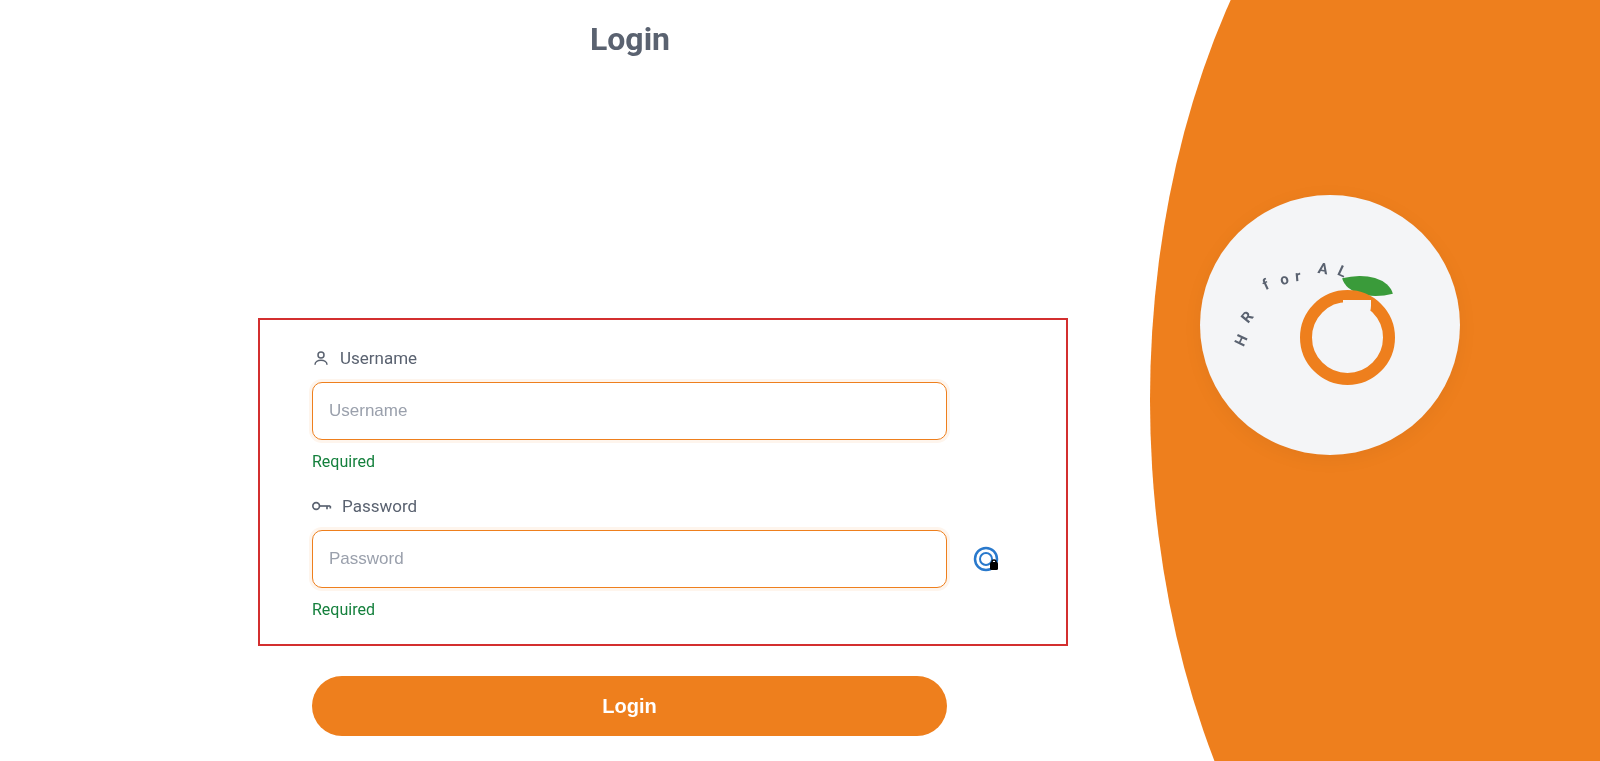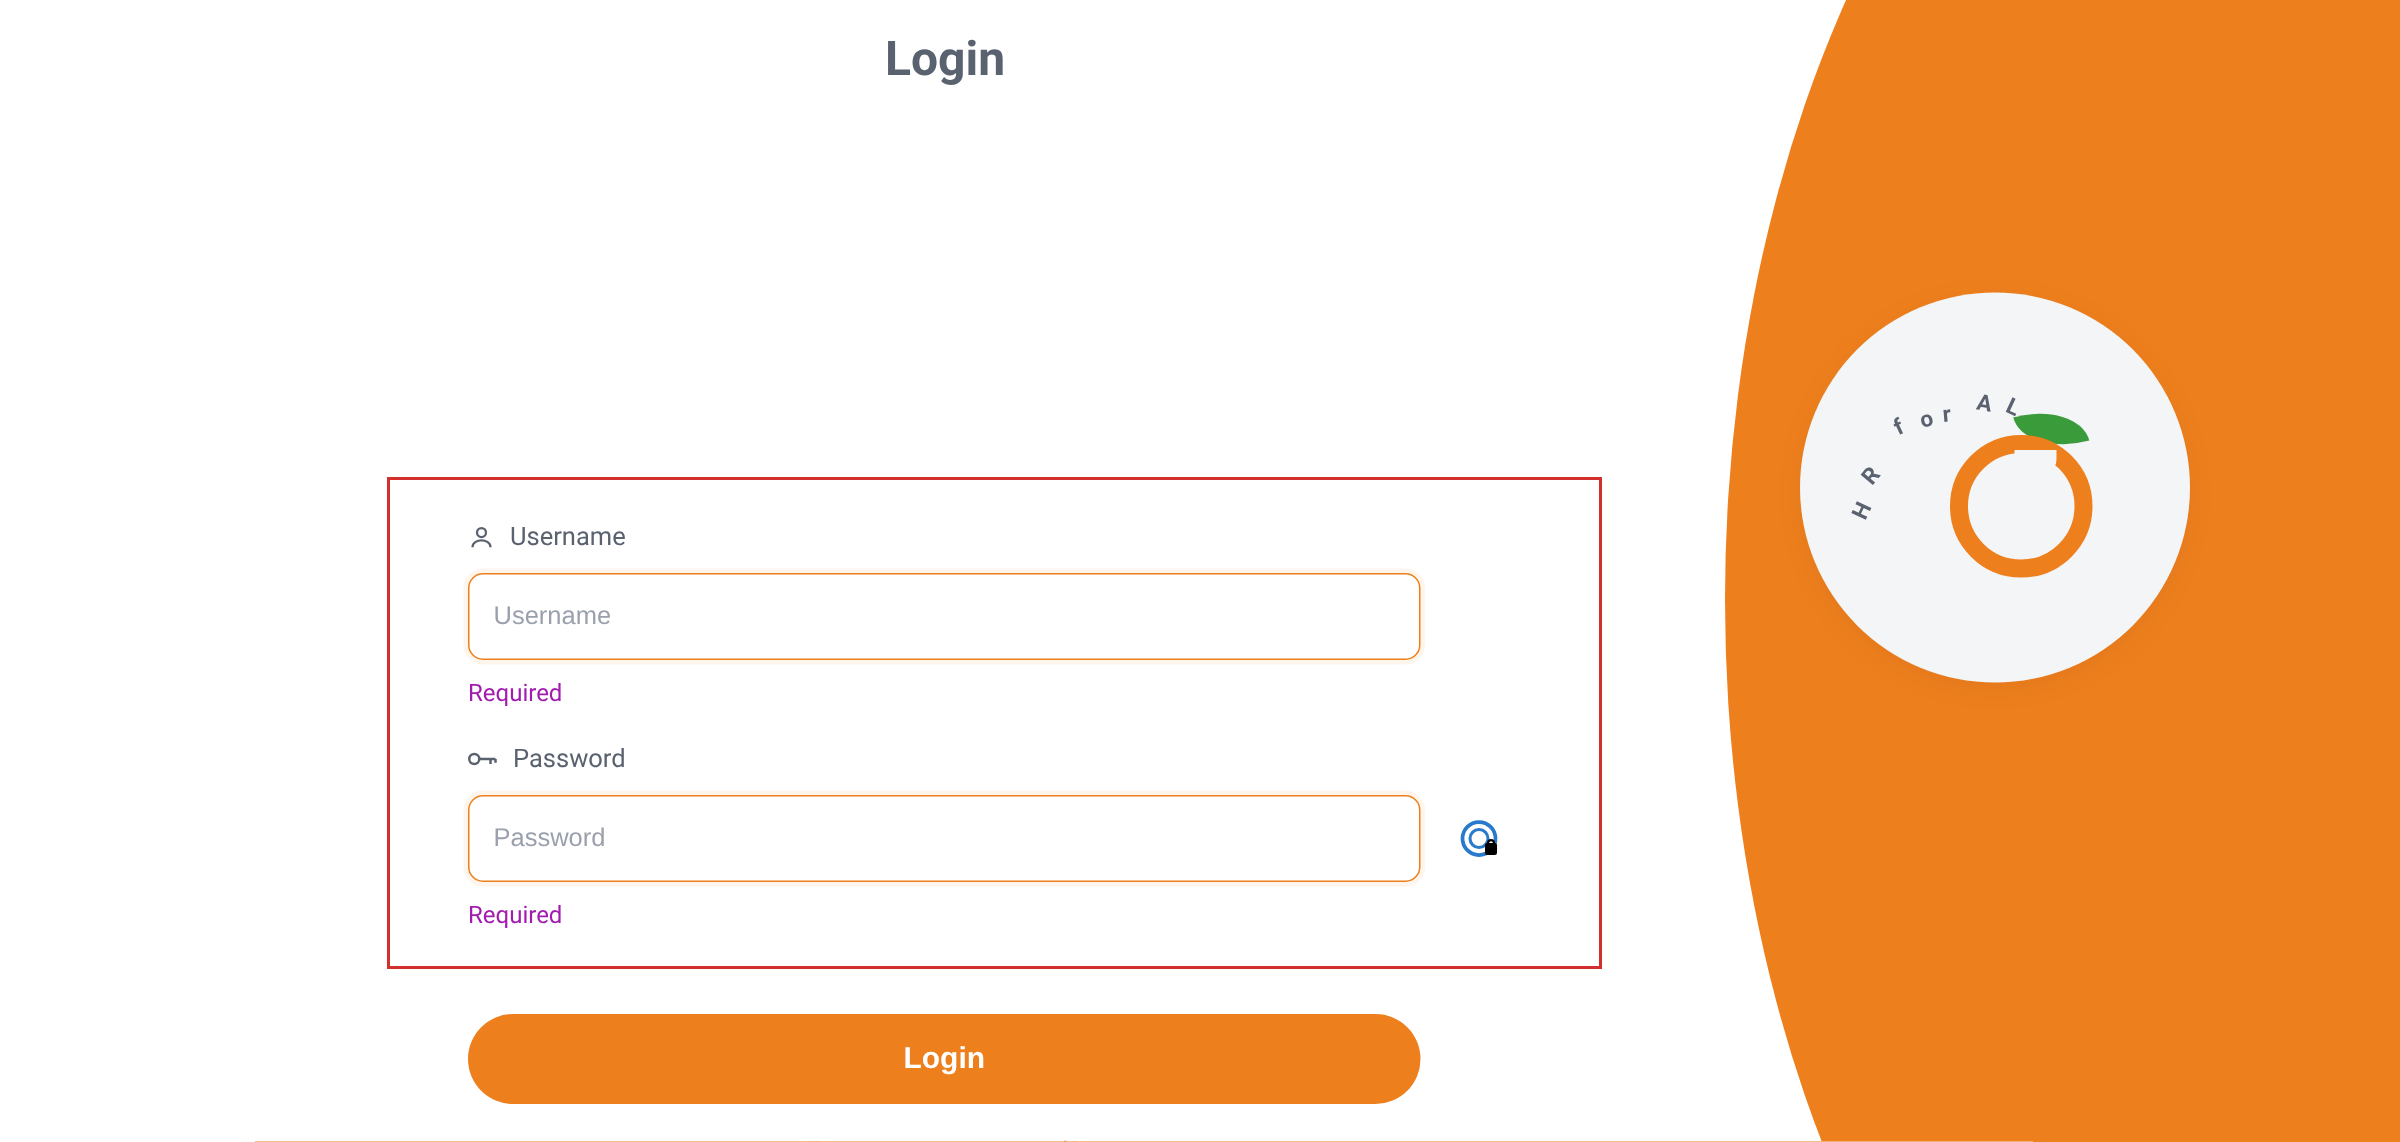--- a/index.html
+++ b/index.html
@@ -177,21 +177,21 @@
     .password-manager-icon {
       position: absolute;
       right: 15px;
       top: 50%;
       transform: translateY(-50%);
       width: 26px;
       height: 26px;
     }
     
     .error-text {
-      color: #a21caf;
+      color: #15803d;
       font-size: 16px;
       margin-top: 12px;
     }
     
     .login-button {
       width: 635px;
       height: 60px;
       background: #ee7f1d;
       color: #fff;
       border: none;

